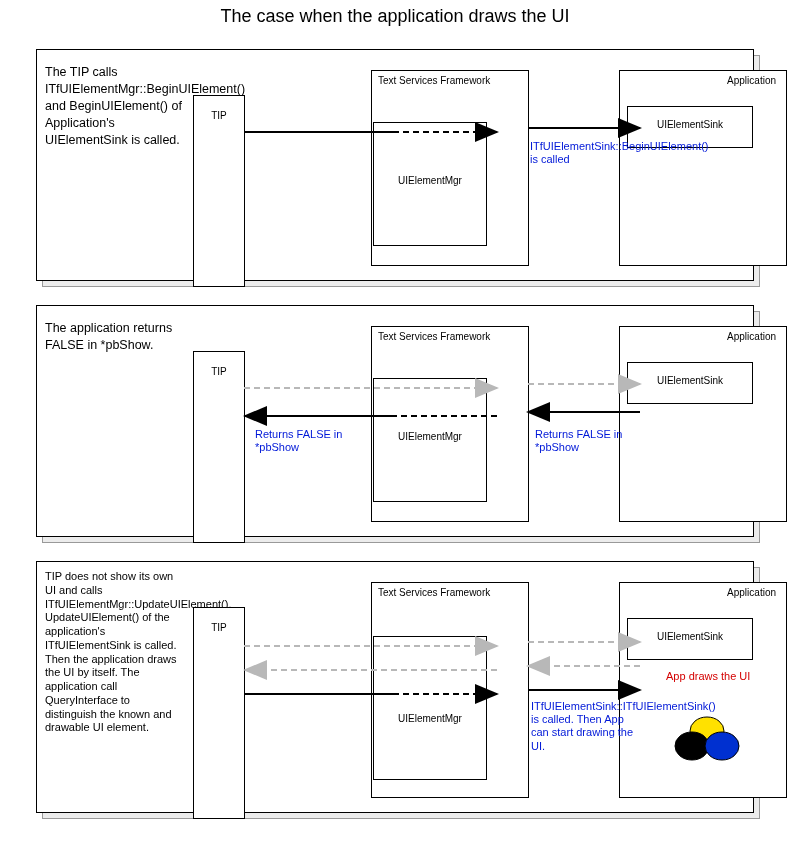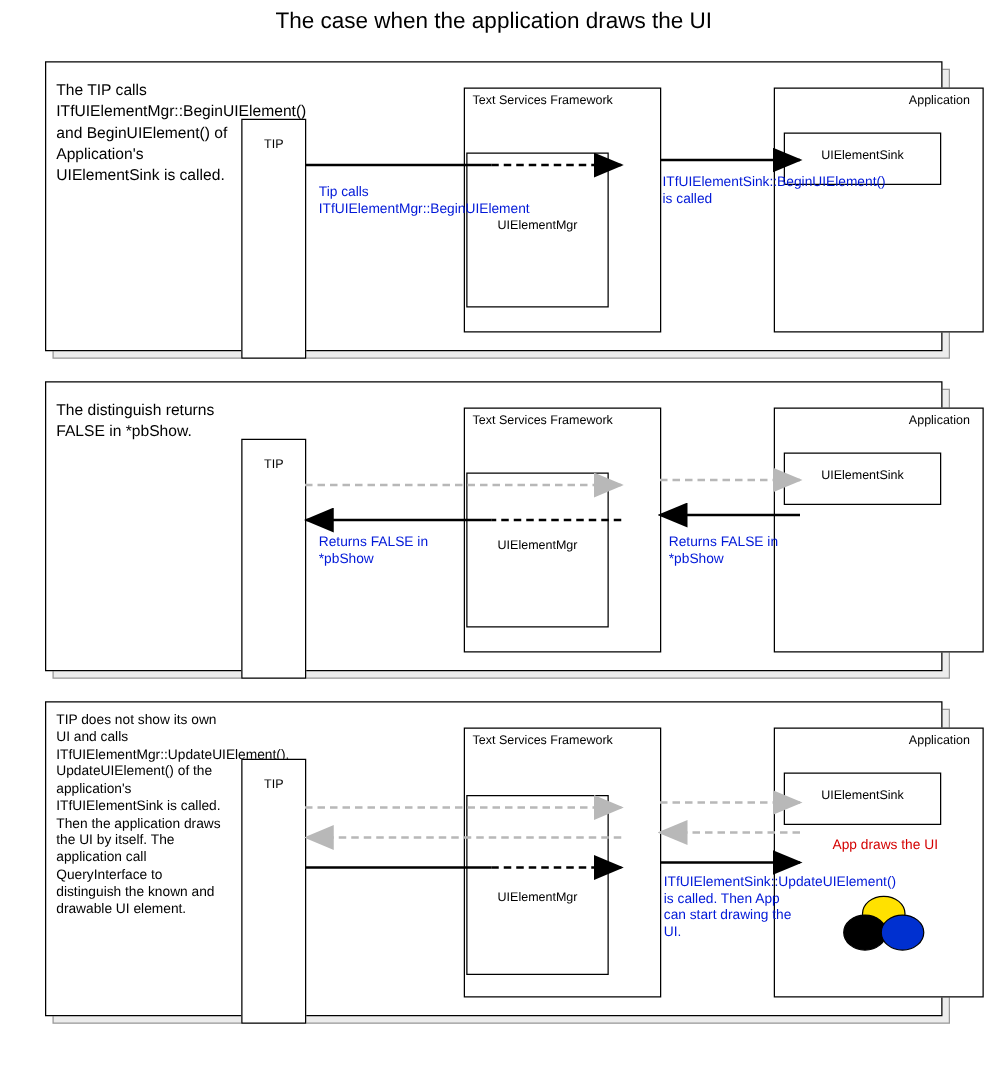--- a/index.html
+++ b/index.html
@@ -57,29 +57,28 @@
             <path d="M0,0 L12,5 L0,10 Z" fill="#000"></path>
           </marker>
         </defs>
 
         <line x1="207" y1="82" x2="356" y2="82" stroke="#000" stroke-width="2"></line>
         <line x1="356" y1="82" x2="460" y2="82" stroke="#000" stroke-width="2" stroke-dasharray="6 4" marker-end="url(#ah1)"></line>
 
         <line x1="491" y1="78" x2="603" y2="78" stroke="#000" stroke-width="2" marker-end="url(#ah1)"></line>
       </svg>
 
-      <div class="note" style="left:218px;top:98px;width:110px">Tip calls ITfUIElementMgr::BeginUIElement</div>
       <div class="note" style="left:493px;top:90px;width:106px">ITfUIElementSink::BeginUIElement() is called</div>
     </div>
   </div>
 
   <div class="panel-wrap">
     <div class="panel-shadow"></div>
     <div class="panel">
-      <div class="desc">The distinguish returns FALSE in *pbShow.</div>
+      <div class="desc">The application returns FALSE in *pbShow.</div>
 
       <div class="box tip">
         <div class="box-label center" style="top:14px">TIP</div>
       </div>
       <div class="box tsf">
         <div class="box-label">Text Services Framework</div>
       </div>
       <div class="box mgr">
         <div class="box-label center" style="top:52px">UIElementMgr</div>
       </div>
@@ -150,21 +149,21 @@
 
         <line x1="603" y1="104" x2="491" y2="104" stroke="#b8b8b8" stroke-width="2" stroke-dasharray="6 4" marker-end="url(#ah3g)"></line>
         <line x1="460" y1="108" x2="208" y2="108" stroke="#b8b8b8" stroke-width="2" stroke-dasharray="6 4" marker-end="url(#ah3g)"></line>
 
         <line x1="207" y1="132" x2="356" y2="132" stroke="#000" stroke-width="2"></line>
         <line x1="356" y1="132" x2="460" y2="132" stroke="#000" stroke-width="2" stroke-dasharray="6 4" marker-end="url(#ah3b)"></line>
 
         <line x1="491" y1="128" x2="603" y2="128" stroke="#000" stroke-width="2" marker-end="url(#ah3b)"></line>
       </svg>
 
-      <div class="note" style="left:494px;top:138px;width:104px">ITfUIElementSink::UpdateUIElement() is called. Then App can start drawing the UI.</div>
+      <div class="note" style="left:494px;top:138px;width:104px">ITfUIElementSink::ITfUIElementSink() is called. Then App can start drawing the UI.</div>
       <div class="red" style="position:absolute;left:614px;top:108px">App draws the UI</div>
 
       <svg class="circles" viewBox="0 0 80 48">
         <ellipse cx="40" cy="17" rx="17" ry="14" fill="#ffe100" stroke="#000"></ellipse>
         <ellipse cx="25" cy="32" rx="17" ry="14" fill="#000" stroke="#000"></ellipse>
         <ellipse cx="55" cy="32" rx="17" ry="14" fill="#0030d0" stroke="#000"></ellipse>
       </svg>
     </div>
   </div>
 

